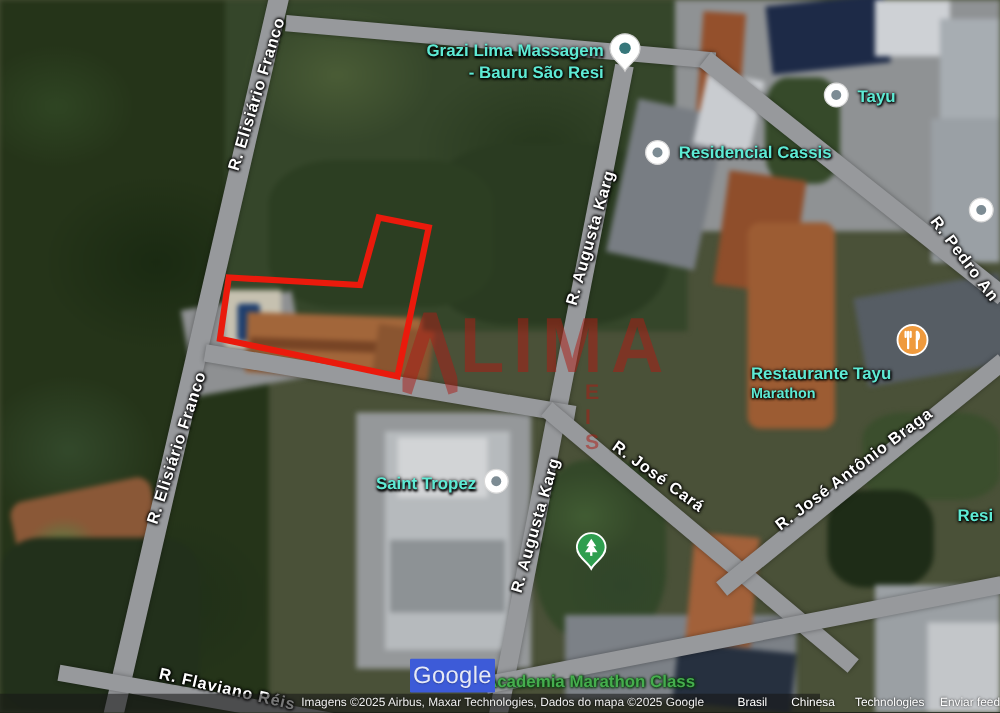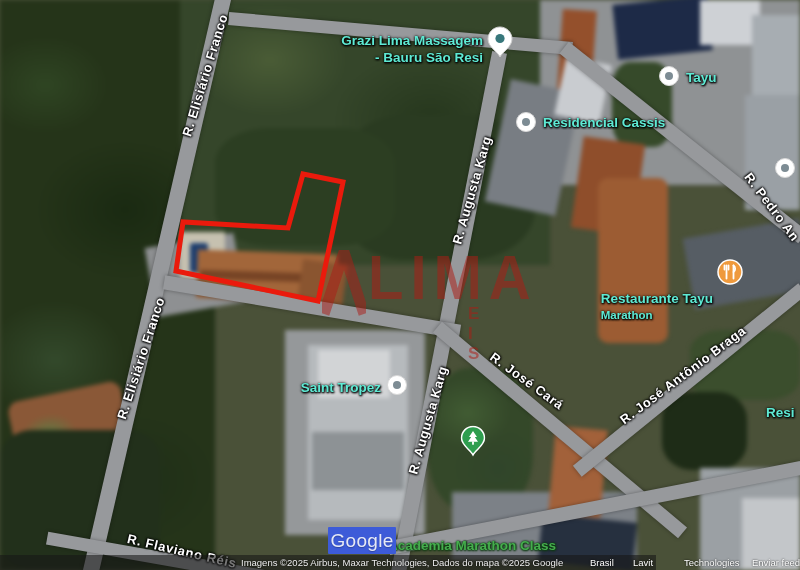--- a/index.html
+++ b/index.html
@@ -174,17 +174,17 @@
         </svg></div>
     </div>
 
   <div id="google-box">
     <span>Google</span>
   </div>
 
   <div id="attribution">
     <span id="attr-imagery">Imagens ©2025 Airbus, Maxar Technologies, Dados do mapa ©2025 Google</span>
   <span class="attr-link" style="left: 590px;">Brasil</span>
-      <span class="attr-link" style="left: 633px;">Lavit</span>
+      <span class="attr-link" style="left: 633px;">Chinesa</span>
       <span class="attr-link" style="left: 684px;">Technologies</span>
       <span class="attr-link" style="left: 752px;">Enviar feed</span>
     </div>
 </div>
 
 </body></html>

